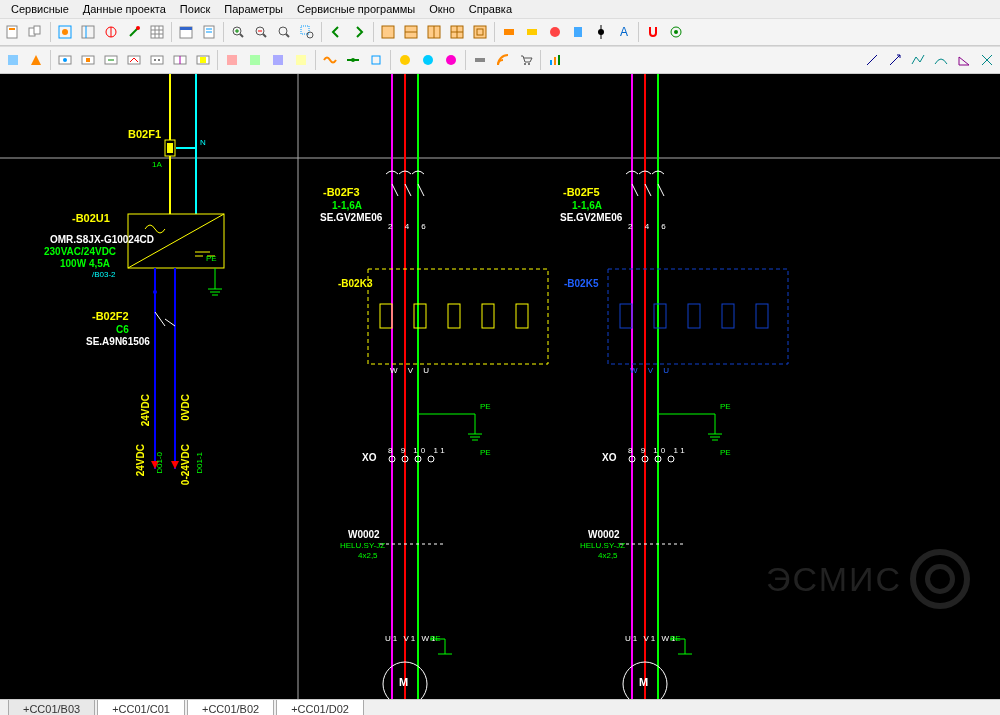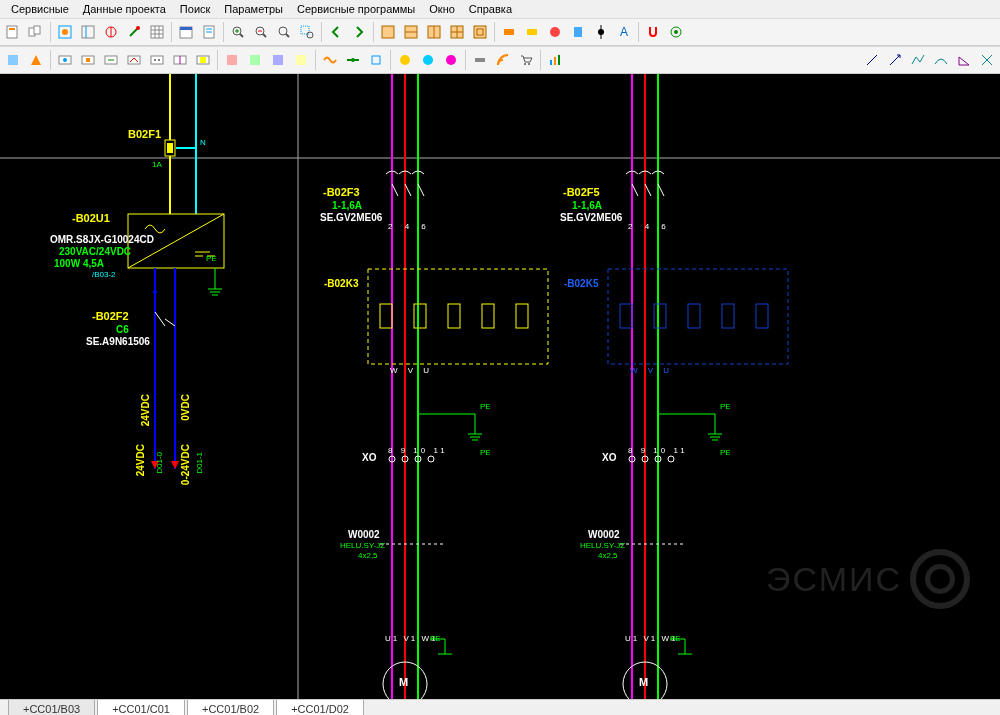--- a/index.html
+++ b/index.html
@@ -506,22 +506,22 @@
     <line x1="678" y1="580" x2="692" y2="580" stroke="#0f0"></line>
   </g>
 </svg>
 
 <div class="schlabel yellow" style="left:128px;top:54px">B02F1</div>
 <div class="schlabel cyan tiny" style="left:200px;top:64px">N</div>
 <div class="schlabel green tiny" style="left:152px;top:86px">1A</div>
 
 <div class="schlabel yellow" style="left:72px;top:138px">-B02U1</div>
 <div class="schlabel small" style="left:50px;top:160px">OMR.S8JX-G10024CD</div>
-<div class="schlabel green small" style="left:59px;top:172px">230VAC/24VDC</div>
-<div class="schlabel green small" style="left:54px;top:184px">100W 4,5A</div>
+<div class="schlabel green small" style="left:44px;top:172px">230VAC/24VDC</div>
+<div class="schlabel green small" style="left:60px;top:184px">100W 4,5A</div>
 <div class="schlabel cyan tiny" style="left:92px;top:196px">/B03-2</div>
 <div class="schlabel green tiny" style="left:206px;top:180px">PE</div>
 
 <div class="schlabel yellow" style="left:92px;top:236px">-B02F2</div>
 <div class="schlabel green small" style="left:116px;top:250px">C6</div>
 <div class="schlabel small" style="left:86px;top:262px">SE.A9N61506</div>
 
 <div class="schlabel yellow small vlabel" style="left:140px;top:320px">24VDC</div>
 <div class="schlabel yellow small vlabel" style="left:180px;top:320px">0VDC</div>
 <div class="schlabel yellow small vlabel" style="left:135px;top:370px">24VDC</div>
@@ -532,21 +532,21 @@
 <div class="schlabel yellow" style="left:323px;top:112px">-B02F3</div>
 <div class="schlabel green small" style="left:332px;top:126px">1-1,6A</div>
 <div class="schlabel small" style="left:320px;top:138px">SE.GV2ME06</div>
 <div class="schlabel tiny" style="left:388px;top:148px;letter-spacing:5px">2 4 6</div>
 
 <div class="schlabel yellow" style="left:563px;top:112px">-B02F5</div>
 <div class="schlabel green small" style="left:572px;top:126px">1-1,6A</div>
 <div class="schlabel small" style="left:560px;top:138px">SE.GV2ME06</div>
 <div class="schlabel tiny" style="left:628px;top:148px;letter-spacing:5px">2 4 6</div>
 
-<div class="schlabel yellow small" style="left:324px;top:204px">-B02K3</div>
+<div class="schlabel yellow small" style="left:338px;top:204px">-B02K3</div>
 <div class="schlabel darkblue small" style="left:564px;top:204px">-B02K5</div>
 <div class="schlabel tiny" style="left:390px;top:292px;letter-spacing:4px">W  V  U</div>
 <div class="schlabel darkblue tiny" style="left:630px;top:292px;letter-spacing:4px">W  V  U</div>
 
 <div class="schlabel green tiny" style="left:480px;top:328px">PE</div>
 <div class="schlabel green tiny" style="left:720px;top:328px">PE</div>
 <div class="schlabel green tiny" style="left:480px;top:374px">PE</div>
 <div class="schlabel green tiny" style="left:720px;top:374px">PE</div>
 
 <div class="schlabel small" style="left:362px;top:378px">XO</div>

